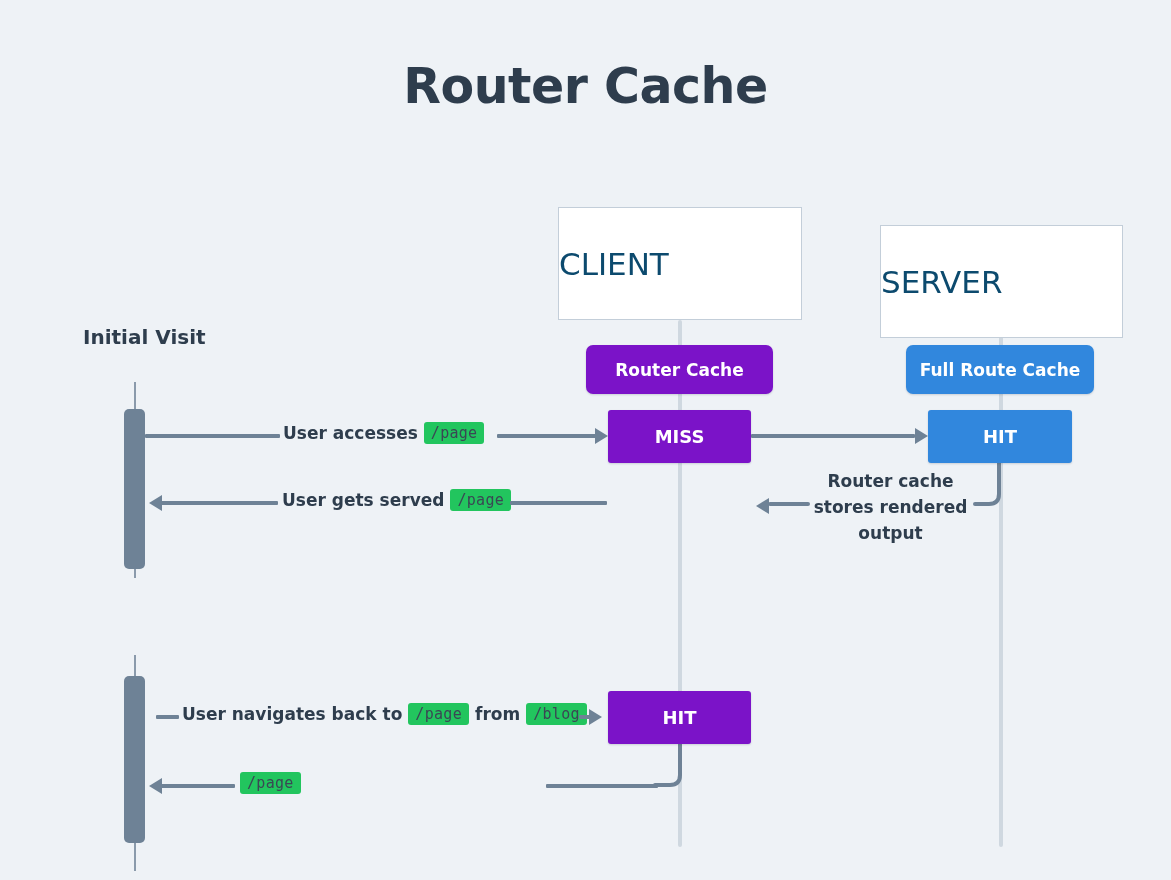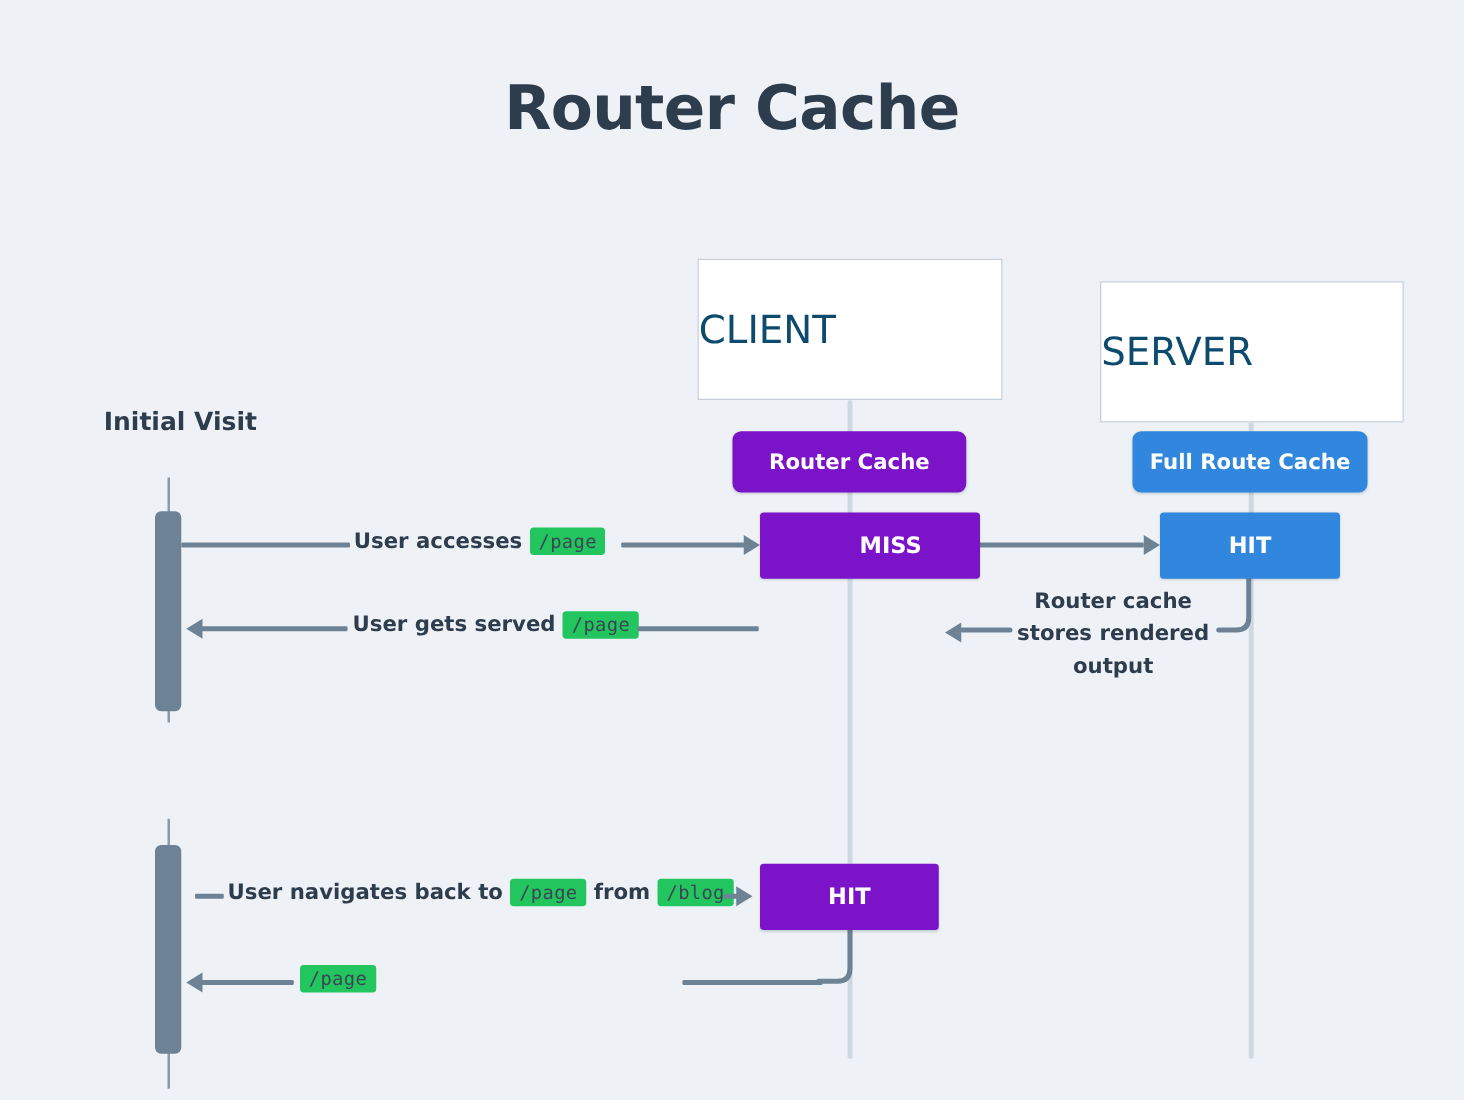--- a/index.html
+++ b/index.html
@@ -117,21 +117,21 @@
     align-items: center;
     justify-content: center;
     color: #ffffff;
     font-size: 18px;
     font-weight: bold;
     border-radius: 3px;
     box-shadow: 0 1px 2px rgba(40,55,70,0.18);
   }
   .state-purple { background: #7b13c8; }
   .state-blue { background: #3187dd; }
-  #state-miss { left: 608px; top: 410px; width: 143px; height: 53px; padding-left: 33px; }
+  #state-miss { left: 608px; top: 410px; width: 143px; height: 53px; }
   #state-set  { left: 608px; top: 477px; width: 143px; height: 53px; }
   #state-hit-server { left: 928px; top: 410px; width: 144px; height: 53px; }
   #state-hit-client { left: 608px; top: 691px; width: 143px; height: 53px; }
 
   
   .msg-text {
     position: absolute;
     font-size: 17px;
     font-weight: bold;
     color: #2e3d4d;

